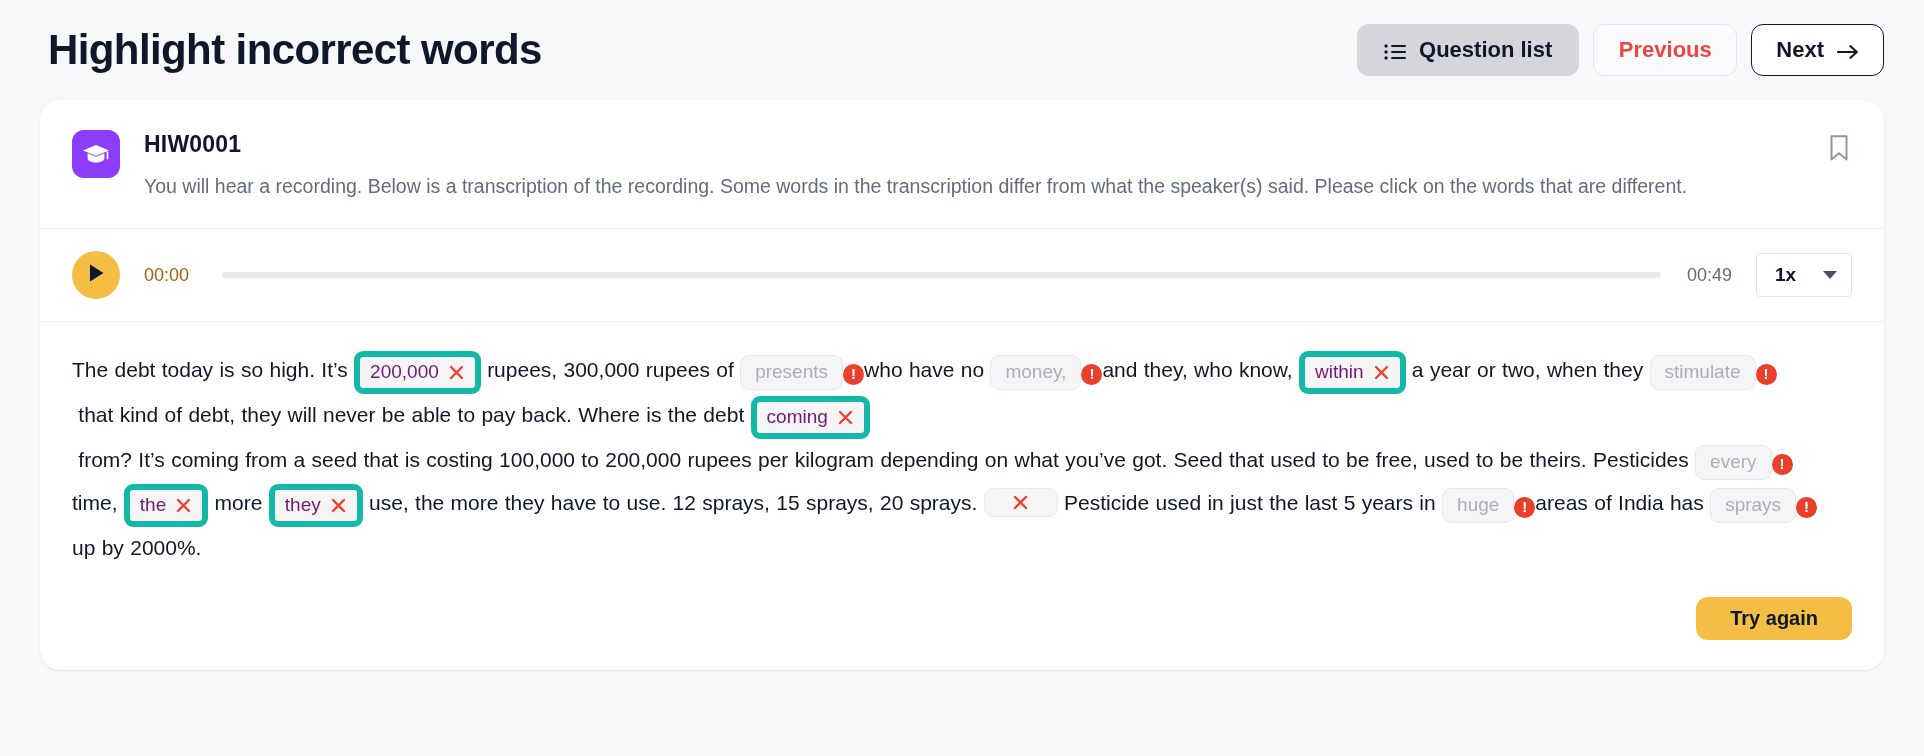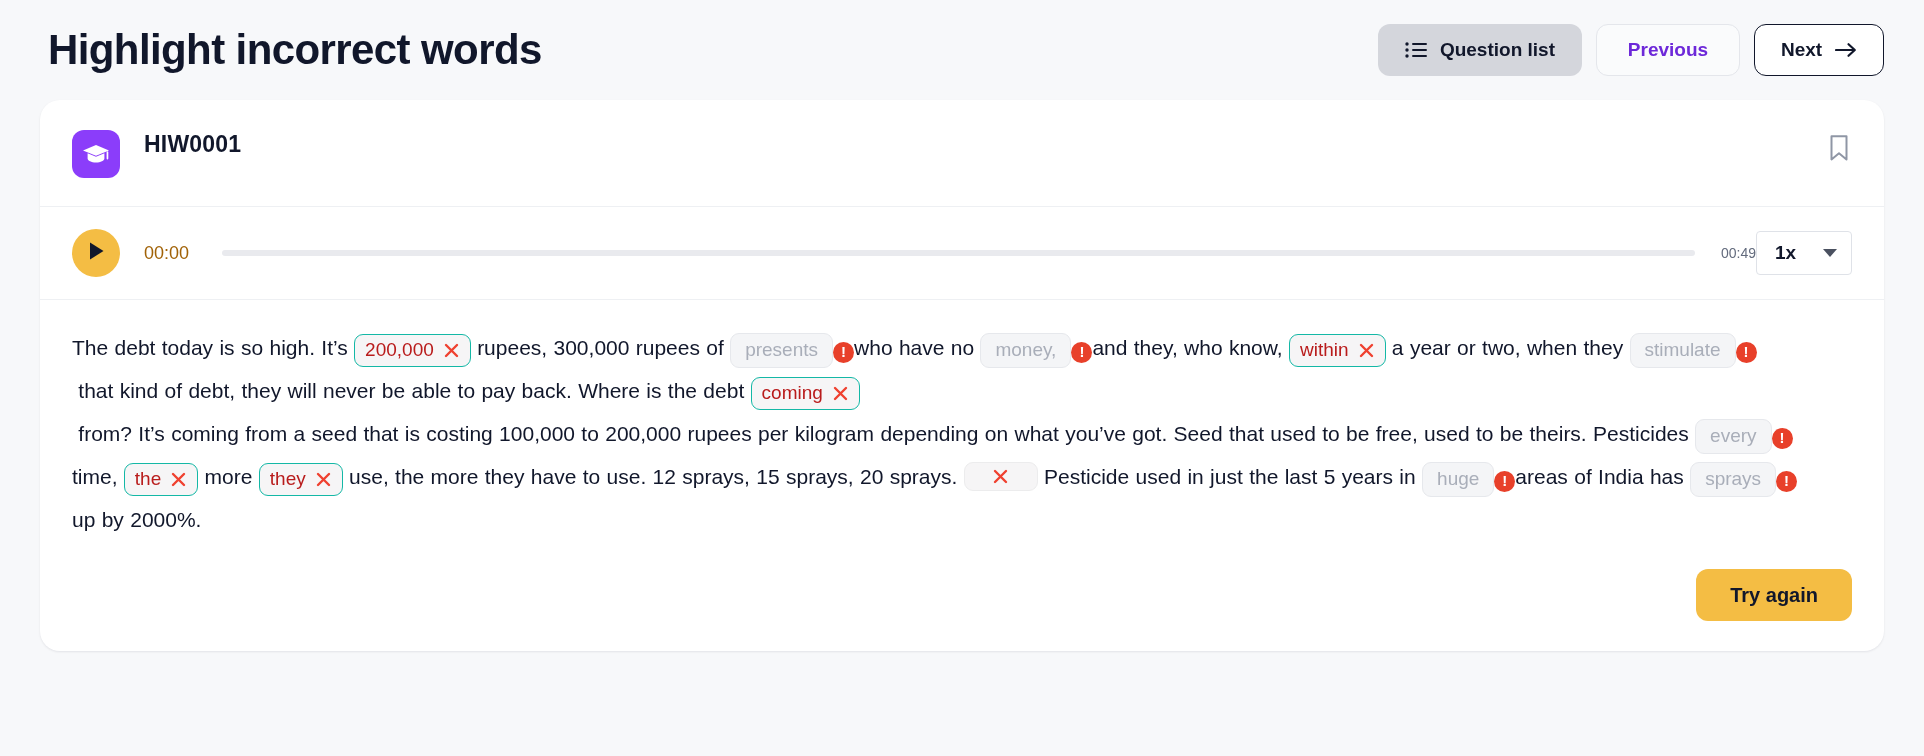--- a/index.html
+++ b/index.html
@@ -35,37 +35,37 @@
     align-items: center;
     gap: 14px;
   }
   .btn {
     height: 52px;
     border-radius: 12px;
     display: inline-flex;
     align-items: center;
     justify-content: center;
     gap: 13px;
-    font-size: 19px;
+    font-size: 22px;
     font-weight: 700;
     cursor: pointer;
     user-select: none;
     padding: 0 24px;
     border: 1px solid transparent;
     background: transparent;
     font-family: "Liberation Sans", sans-serif;
   }
   .btn-question-list {
     background: #d4d6dc;
     color: #11172b;
     padding: 0 26px;
   }
   .btn-previous {
     border: 1px solid #e4e6eb;
-    color: #6d28d9;
+    color: #ef4444;
     background: #fafbfc;
     min-width: 144px;
   }
   .btn-next {
     border: 1.6px solid #11172b;
     color: #11172b;
     background: #ffffff;
     min-width: 130px;
   }
   .icon-list { width: 22px; height: 18px; display:block; }
@@ -139,22 +139,23 @@
   }
   .track {
     flex: 1 1 auto;
     height: 6px;
     border-radius: 3px;
     background: #e9eaee;
     margin: 0 26px;
     cursor: pointer;
   }
   .time-total {
-    font-size: 14px;
+    font-size: 18px;
     color: #636b7d;
+    margin-right: 24px;
   }
   .speed {
     height: 44px;
     min-width: 96px;
     border: 1px solid #dfe2e8;
     border-radius: 4px;
     display:flex; align-items:center; justify-content:space-between;
     padding: 0 14px 0 18px;
     font-size: 19px;
     font-weight: 700;
@@ -183,22 +184,22 @@
     padding: 4px 10px;
     vertical-align: baseline;
     font-size: 19px;
     line-height: 1.2;
     position: relative;
     top: 1px;
     cursor: pointer;
   }
   .chip-wrong {
     background: #f6f5f6;
-    border: 1px solid #14b8a6;
-    color: #b91c1c;
+    border: 6px solid #14b8a6;
+    color: #701a75;
   }
   .chip-gray {
     background: #f4f5f7;
     border: 1px solid #e6e8ec;
     color: #a9aeb9;
     padding: 5px 14px;
     min-width: 58px;
     justify-content: center;
   }
   .chip-empty {
@@ -234,21 +235,21 @@
   
   .card-foot {
     display: flex;
     justify-content: flex-end;
     padding: 18px 32px 30px 32px;
   }
   .btn-tryagain {
     background: #f4bd44;
     color: #11172b;
     border-radius: 12px;
-    height: 52px;
+    height: 43px;
     padding: 0 34px;
     font-size: 20px;
     font-weight: 700;
     display:inline-flex;
     align-items:center;
     cursor: pointer;
     border: none;
     font-family: "Liberation Sans", sans-serif;
   }
 </style>
@@ -298,20 +299,21 @@
     <div class="card-head">
       <div class="qicon">
         <svg viewBox="0 0 28 24" width="28" height="24" aria-hidden="true">
           <path d="M14 3 L27 8.4 L14 13.8 L1 8.4 Z" fill="#ffffff"></path>
           <path d="M5.6 11.2 V16.6 C5.6 18.9 9.3 20.6 14 20.6 C18.7 20.6 22.4 18.9 22.4 16.6 V11.2 L14 14.7 Z" fill="#ffffff"></path>
           <rect x="24.6" y="9.2" width="1.7" height="8.2" rx="0.85" fill="#ffffff"></rect>
         </svg>
       </div>
       <div class="qmeta">
         <div class="qcode">HIW0001</div>
+        <div class="qdesc">You will hear a recording. Below is a transcription of the recording. Some words in the transcription differ from what the speaker(s) said. Please click on the words that are different.</div>
       </div>
       <div class="bookmark">
         <svg viewBox="0 0 22 28" width="22" height="28" aria-hidden="true">
           <path d="M3.5 2.2 H18.5 V25.4 L11 19.2 L3.5 25.4 Z" fill="none" stroke="#8f96a5" stroke-width="2" stroke-linejoin="round"></path>
         </svg>
       </div>
     </div>
 
     <div class="divider"></div>
 

